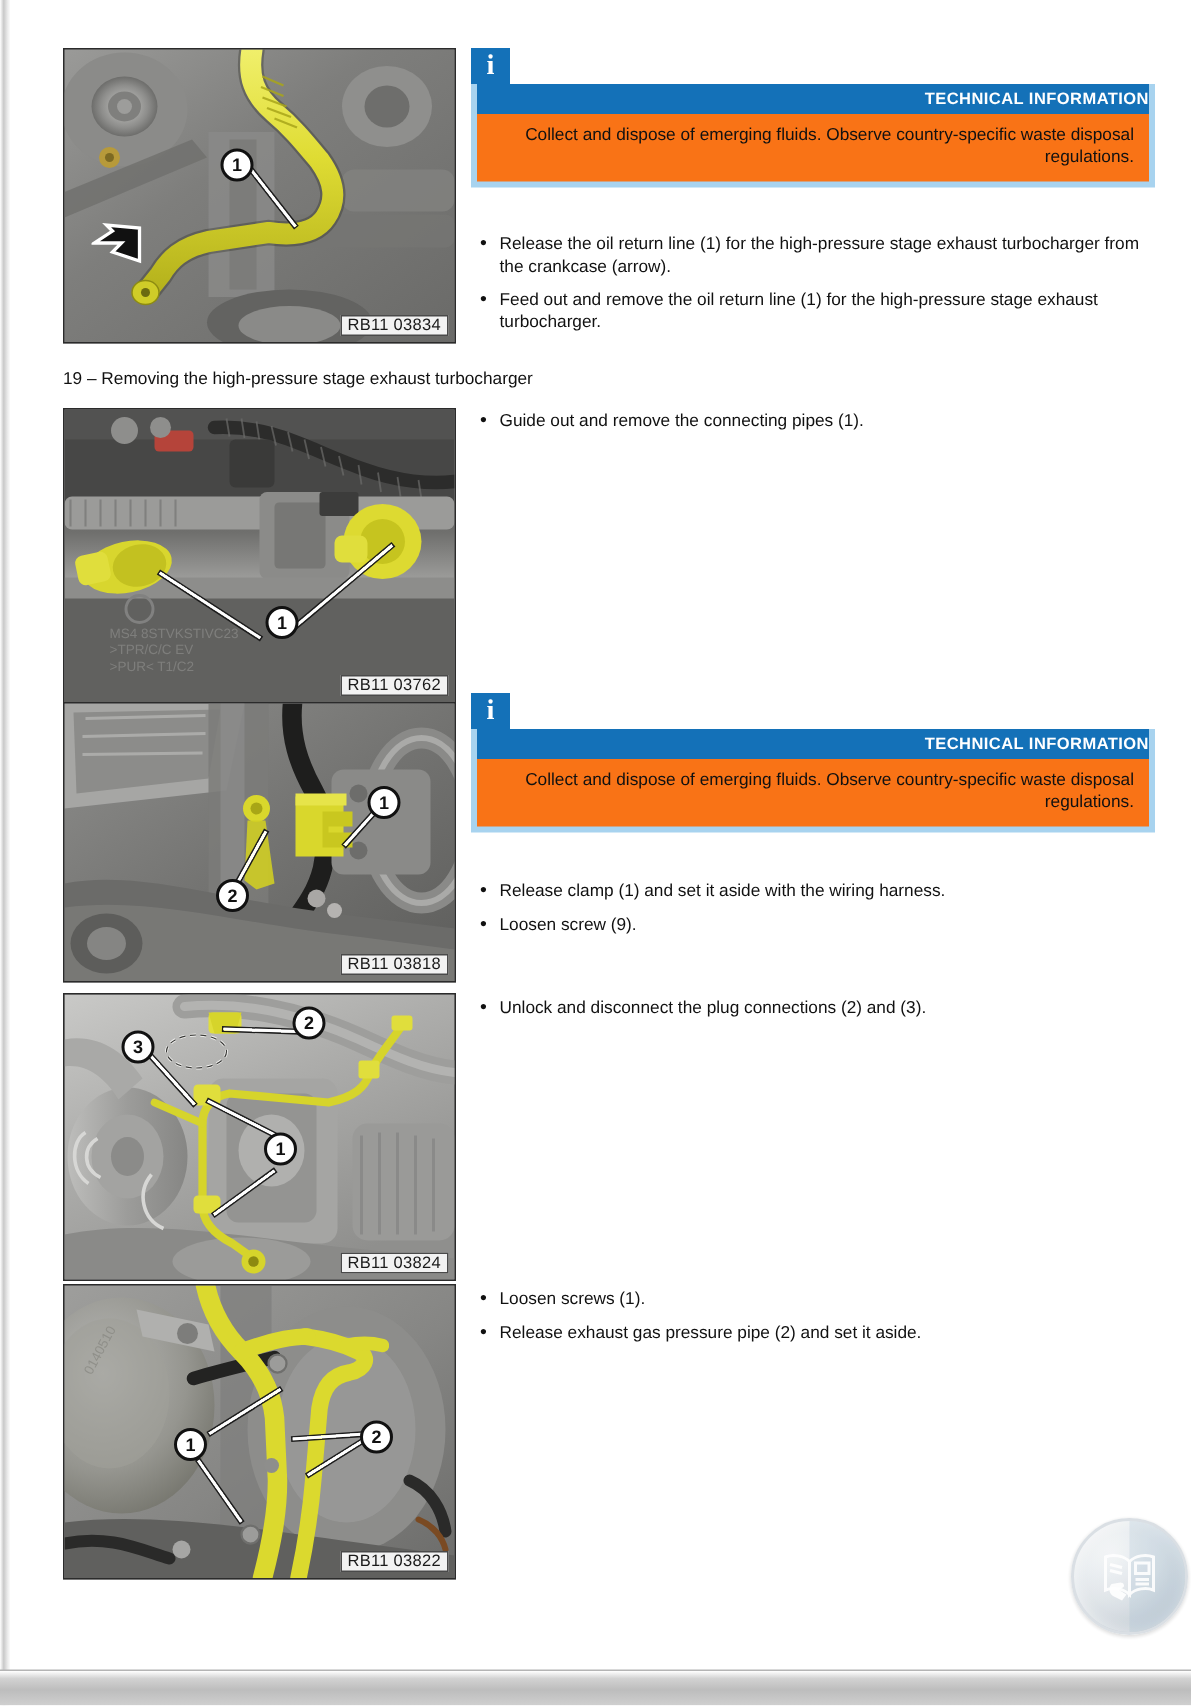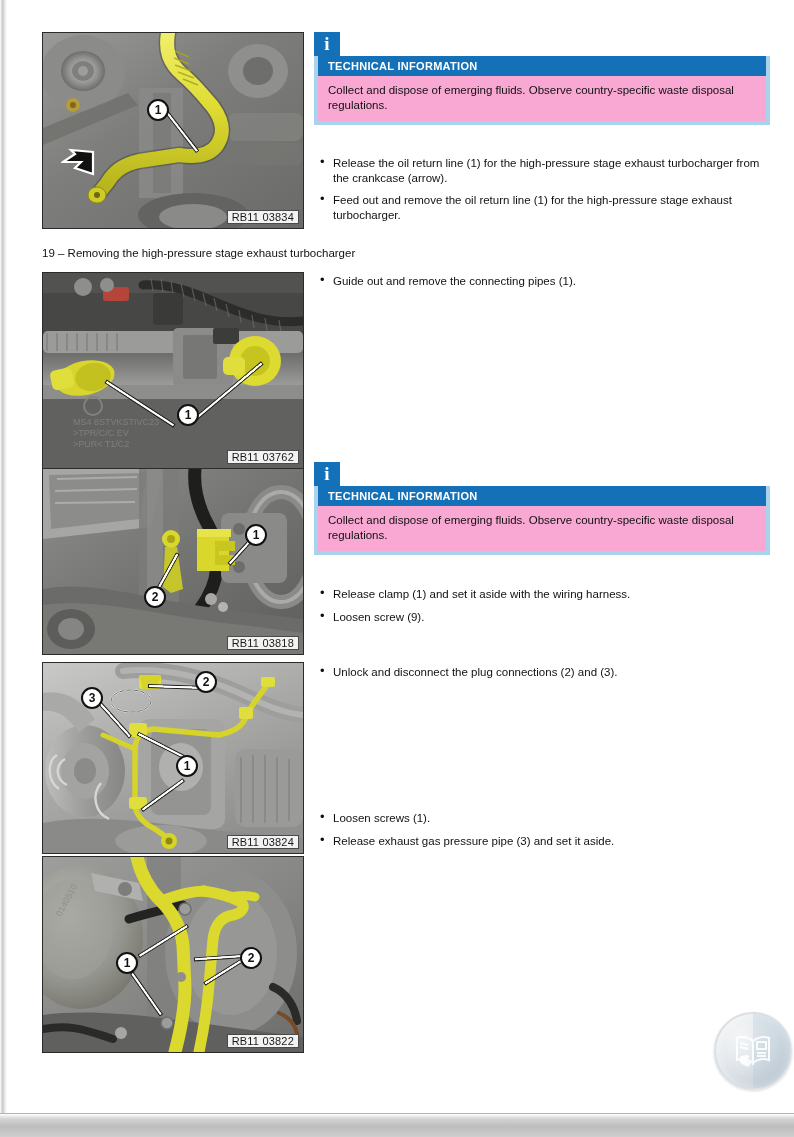--- a/index.html
+++ b/index.html
@@ -119,32 +119,33 @@
     justify-content: center;
     line-height: 1;
     box-sizing: border-box;
     padding-bottom: 1px;
   }
   .info-shell {
     background: #a8d3ef;
     padding: 0 4px 4px 4px;
     box-sizing: border-box;
     width: 100%;
+    text-align: right;
   }
   .info-title {
     background: #1471b8;
     color: #ffffff;
     font-size: 11px;
     font-weight: bold;
     letter-spacing: 0.3px;
     padding: 4px 0 4px 10px;
     box-sizing: border-box;
   }
   .info-body {
-    background: #f9a8d4;
+    background: #f97316;
     color: #111111;
     font-size: 11.5px;
     line-height: 15px;
     padding: 7px 10px 8px 10px;
     box-sizing: border-box;
   }
 
   
   ul.bullets {
     margin: 4px;
@@ -575,24 +576,24 @@
       <div class="leader" style="left:90px; top:116px; width:50px; transform: rotate(55deg);"></div>
       <div class="callout" style="left:73px; top:95px;">1</div>
 
       <div class="leader" style="left:200px; top:100px; width:48px; transform: rotate(176deg);"></div>
       <div class="leader" style="left:200px; top:104px; width:44px; transform: rotate(148deg);"></div>
       <div class="callout" style="left:197px; top:90px;">2</div>
 
       <div class="caption">RB11 03822</div>
     </div>
 
-    <div class="textcol" style="left:314px; top:807px; width:456px;">
+    <div class="textcol" style="left:314px; top:855px; width:456px;">
       <ul class="bullets">
         <li>Loosen screws (1).</li>
-        <li>Release exhaust gas pressure pipe (3) and set it aside.</li>
+        <li>Release exhaust gas pressure pipe (2) and set it aside.</li>
       </ul>
     </div>
 
     <div class="watermark" style="left:714px; top:1012px;">
       <div class="wm-right"></div>
       <svg width="46" height="38" viewBox="0 0 46 38">
         <g fill="none" stroke="#ffffff" stroke-width="2" opacity="0.9">
           <path d="M23 9 C19 5 12 4 7 6 L7 28 C12 26 19 27 23 31 Z"></path>
           <path d="M23 9 C27 5 34 4 39 6 L39 28 C34 26 27 27 23 31 Z"></path>
           <rect x="27" y="10" width="9" height="7"></rect>

